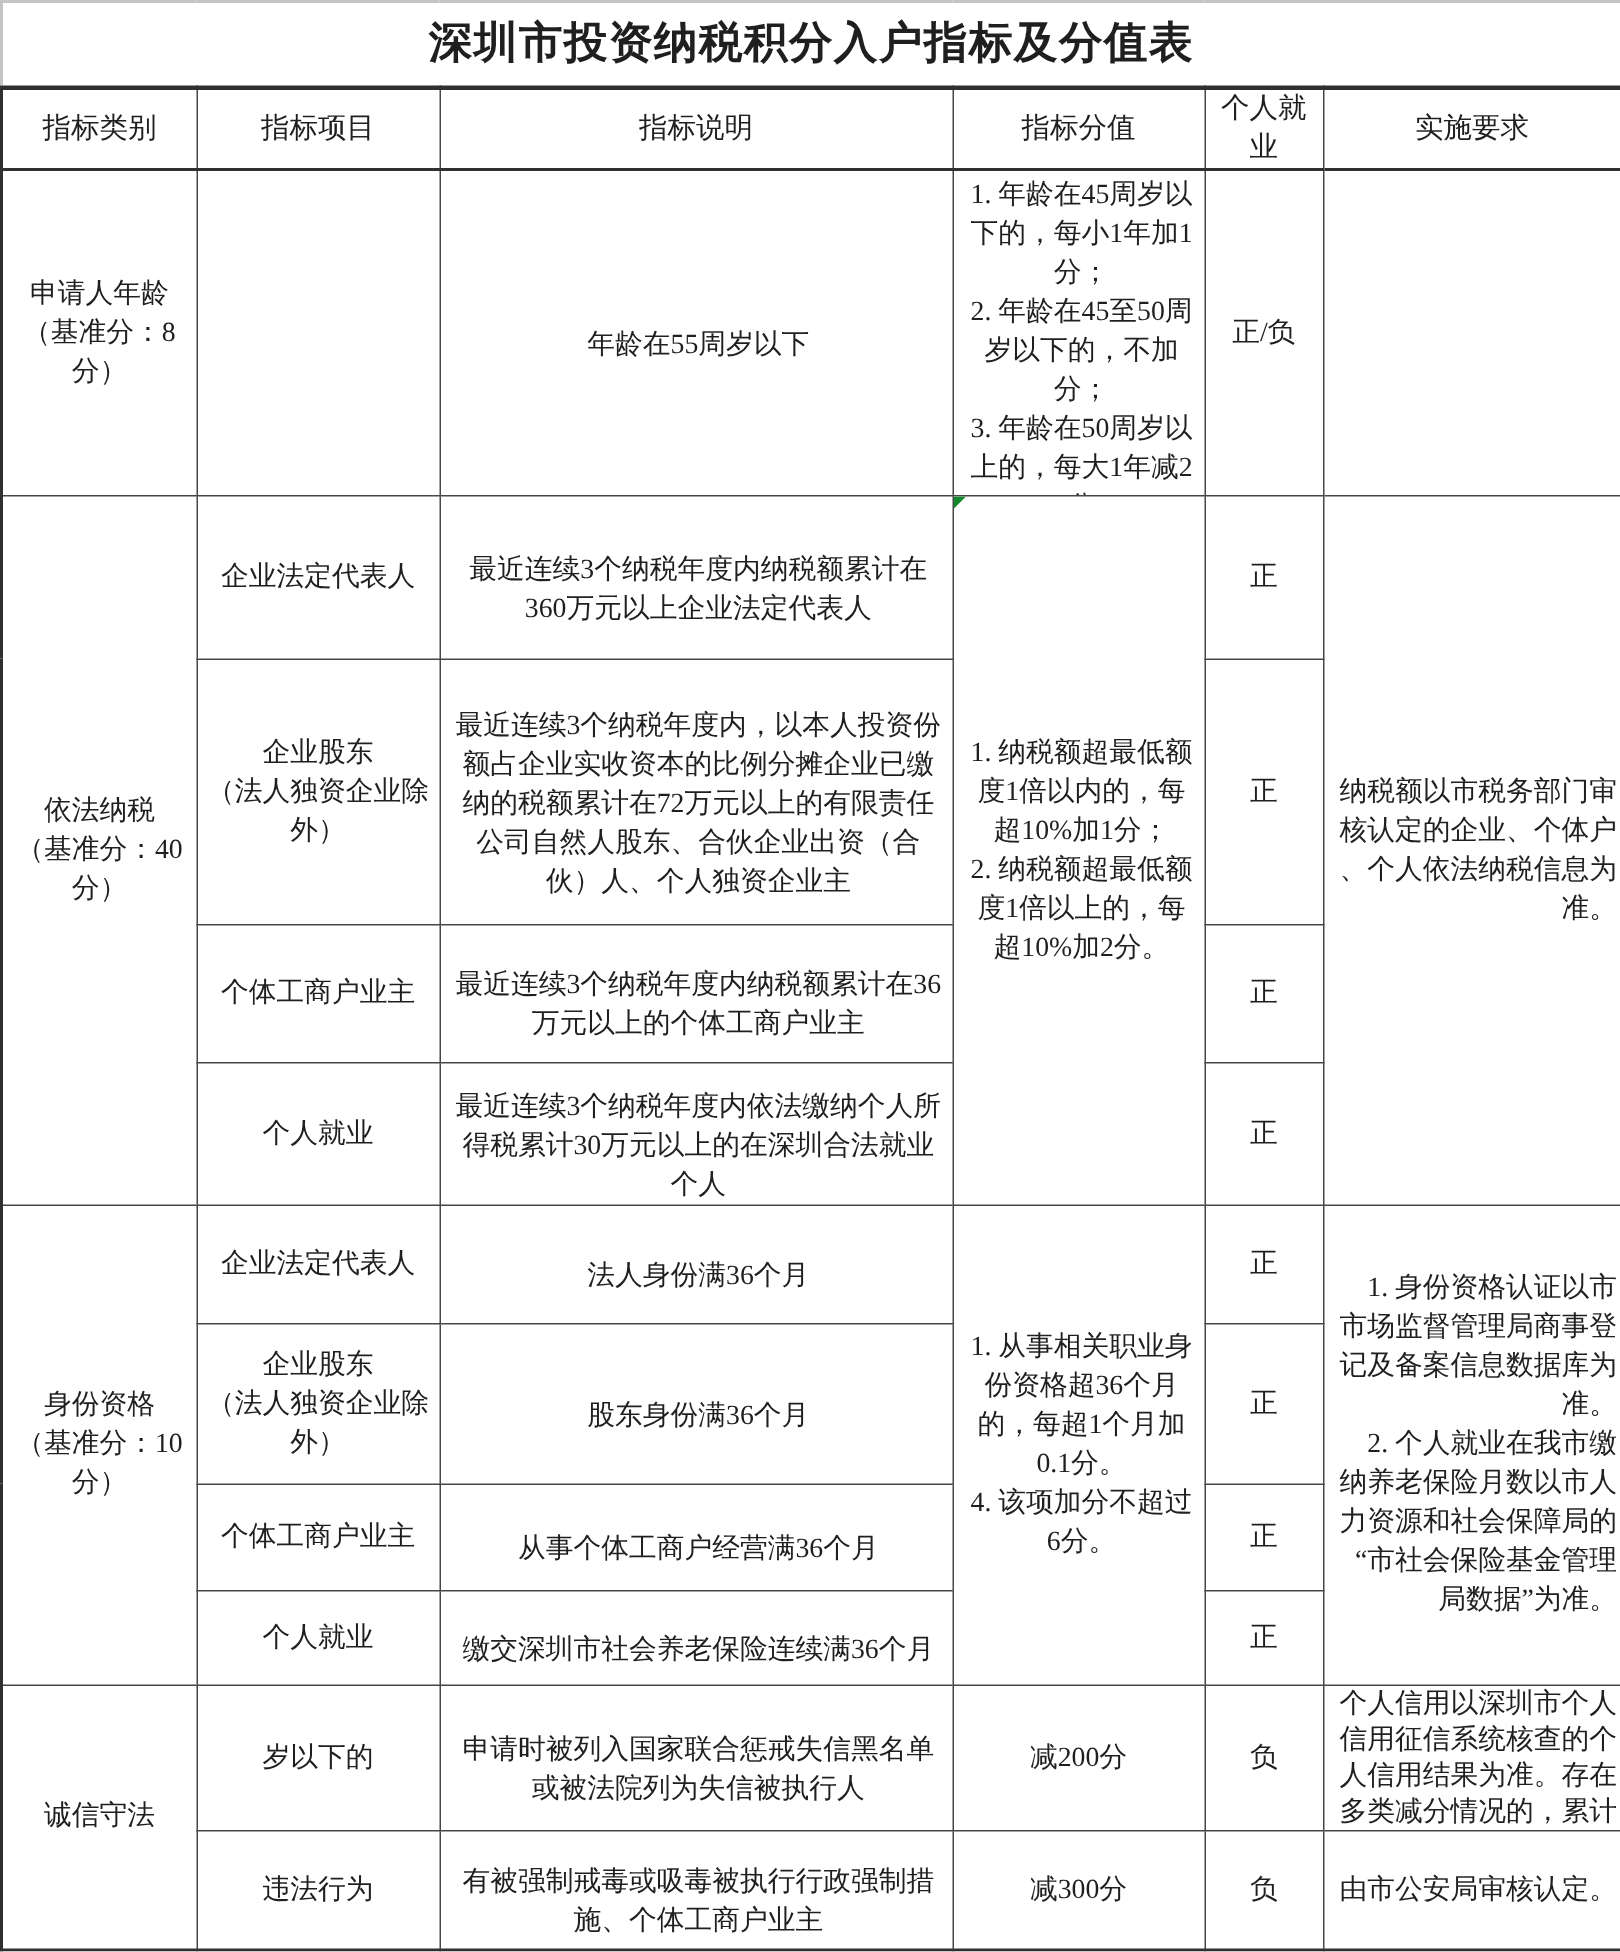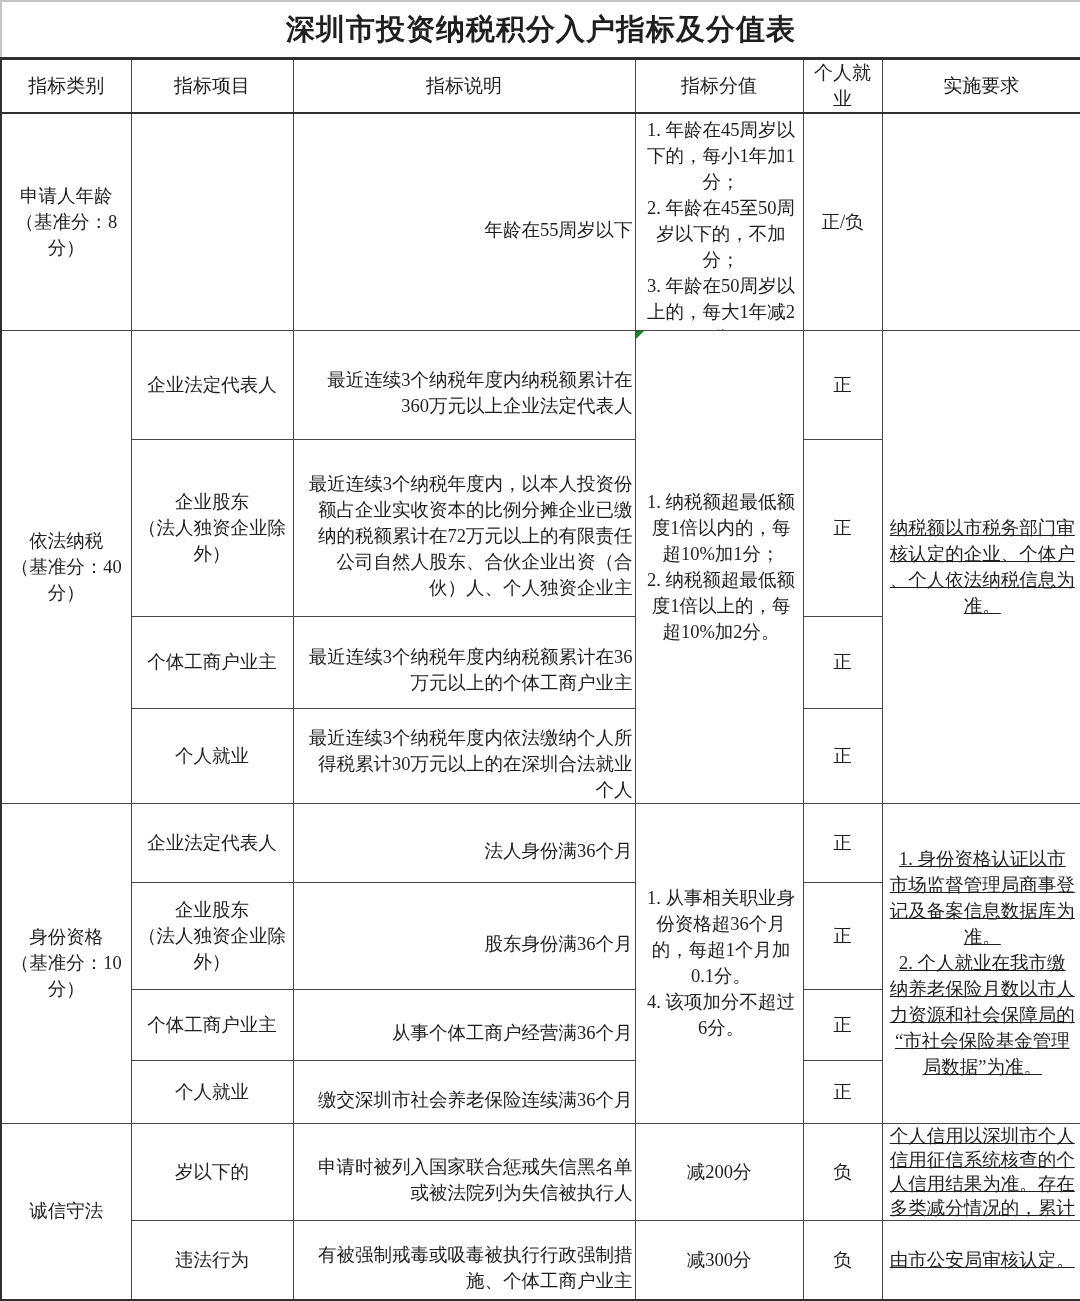--- a/index.html
+++ b/index.html
@@ -26,23 +26,23 @@
     border: 2px solid #c4c4c4;
     border-bottom: 3px solid #303030;
     font-size: 29px;
     font-weight: 700;
     letter-spacing: 1px;
   }
   tr.header-row th {
     border-bottom: 2px solid #303030;
     font-size: 19px;
   }
-  td.c3 { text-align: right; padding: 16px 2px 0 5px; }
+  td.c3 { text-align: center; padding: 16px 2px 0 5px; }
   td.c4l { text-align: center; padding: 0 2px 0 6px; }
-  td.c6 { text-align: center; padding: 0 2px 0 4px; text-decoration: underline; }
+  td.c6 { text-align: right; padding: 0 2px 0 4px; }
   td.vtop { vertical-align: top; }
   .clip { height: 213px; overflow: hidden; padding-top: 3px; }
   td.rel { position: relative; }
   .lh24 { line-height: 24px; }
   .tri {
     position: absolute;
     top: 0; left: 0;
     width: 0; height: 0;
     border-top: 8px solid #128a2c;
     border-right: 8px solid transparent;

